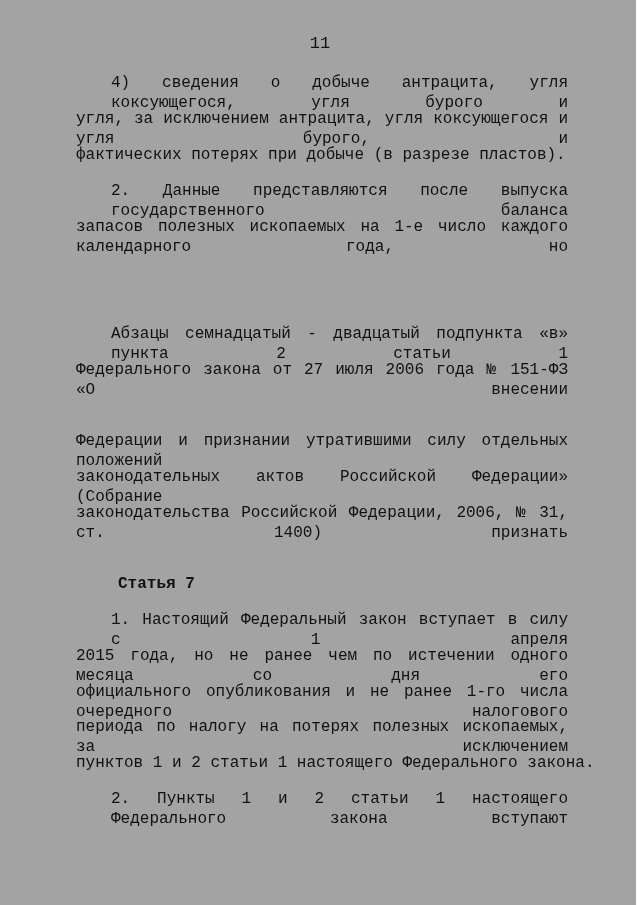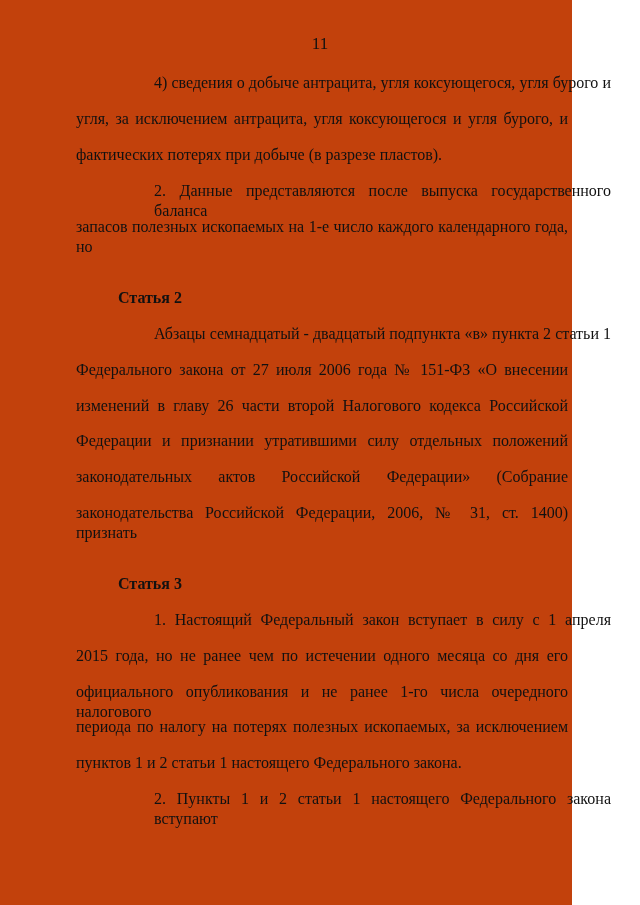--- a/index.html
+++ b/index.html
@@ -1,57 +1,55 @@
 <!DOCTYPE html>
 <html><head>
 <meta charset="utf-8">
 <style>
   html, body { margin: 0; padding: 0; background: #ffffff; }
   body { width: 640px; height: 905px; position: relative; overflow: hidden; }
   .page {
-    position: absolute; left: 0; top: 0; width: 572px; height: 905px;
-    background: #c2410c; color: #111111;
-    font-family: Liberation Serif, serif;
+    position: absolute; left: 0; top: 0; width: 636px; height: 905px;
+    background: #a3a3a3; color: #111111;
+    font-family: Liberation Mono, monospace;
     font-size: 16px;
   }
   .page-number {
     position: absolute; top: 34px; left: 0; width: 640px; text-align: center;
     font-size: 17px;
   }
   .line {
     position: absolute; left: 76px; width: 492px;
     white-space: nowrap; line-height: 20px; height: 20px;
   }
   .justify { text-align: justify; text-align-last: justify; white-space: normal; }
-  .indent { left: 111px; width: 457px; margin-left: 43px; }
+  .indent { left: 111px; width: 457px; }
   .heading { font-weight: bold; left: 118px; }
 </style>
 </head>
 <body>
 
 <div class="page">
   <div class="page-number">11</div>
 
   <div class="line indent justify" style="top:73px">4) сведения о добыче антрацита, угля коксующегося, угля бурого и</div>
   <div class="line" style="top:145px">фактических потерях при добыче (в разрезе пластов).</div>
   <div class="line justify" style="top:109px">угля, за исключением антрацита, угля коксующегося и угля бурого, и</div>
 
   <div class="line indent justify" style="top:181px">2. Данные представляются после выпуска государственного баланса</div>
   <div class="line justify" style="top:217px">запасов полезных ископаемых на 1-е число каждого календарного года, но</div>
 
-  <div class="line heading" style="top:288px">Статья 2</div>
 
   <div class="line indent justify" style="top:324px">Абзацы семнадцатый - двадцатый подпункта «в» пункта 2 статьи 1</div>
   <div class="line justify" style="top:360px">Федерального закона от 27 июля 2006 года № 151-ФЗ «О внесении</div>
-  <div class="line justify" style="top:396px">изменений в главу 26 части второй Налогового кодекса Российской</div>
   <div class="line justify" style="top:467px">законодательных актов Российской Федерации» (Собрание</div>
   <div class="line justify" style="top:431px">Федерации и признании утратившими силу отдельных положений</div>
   <div class="line justify" style="top:503px">законодательства Российской Федерации, 2006, № 31, ст. 1400) признать</div>
 
-  <div class="line heading" style="top:574px">Статья 3</div>
+  <div class="line heading" style="top:574px">Статья 7</div>
 
   <div class="line indent justify" style="top:610px">1. Настоящий Федеральный закон вступает в силу с 1 апреля</div>
   <div class="line justify" style="top:646px">2015 года, но не ранее чем по истечении одного месяца со дня его</div>
   <div class="line justify" style="top:682px">официального опубликования и не ранее 1-го числа очередного налогового</div>
   <div class="line justify" style="top:717px">периода по налогу на потерях полезных ископаемых, за исключением</div>
   <div class="line" style="top:753px">пунктов 1 и 2 статьи 1 настоящего Федерального закона.</div>
 
   <div class="line indent justify" style="top:789px">2. Пункты 1 и 2 статьи 1 настоящего Федерального закона вступают</div>
 </div>
 

